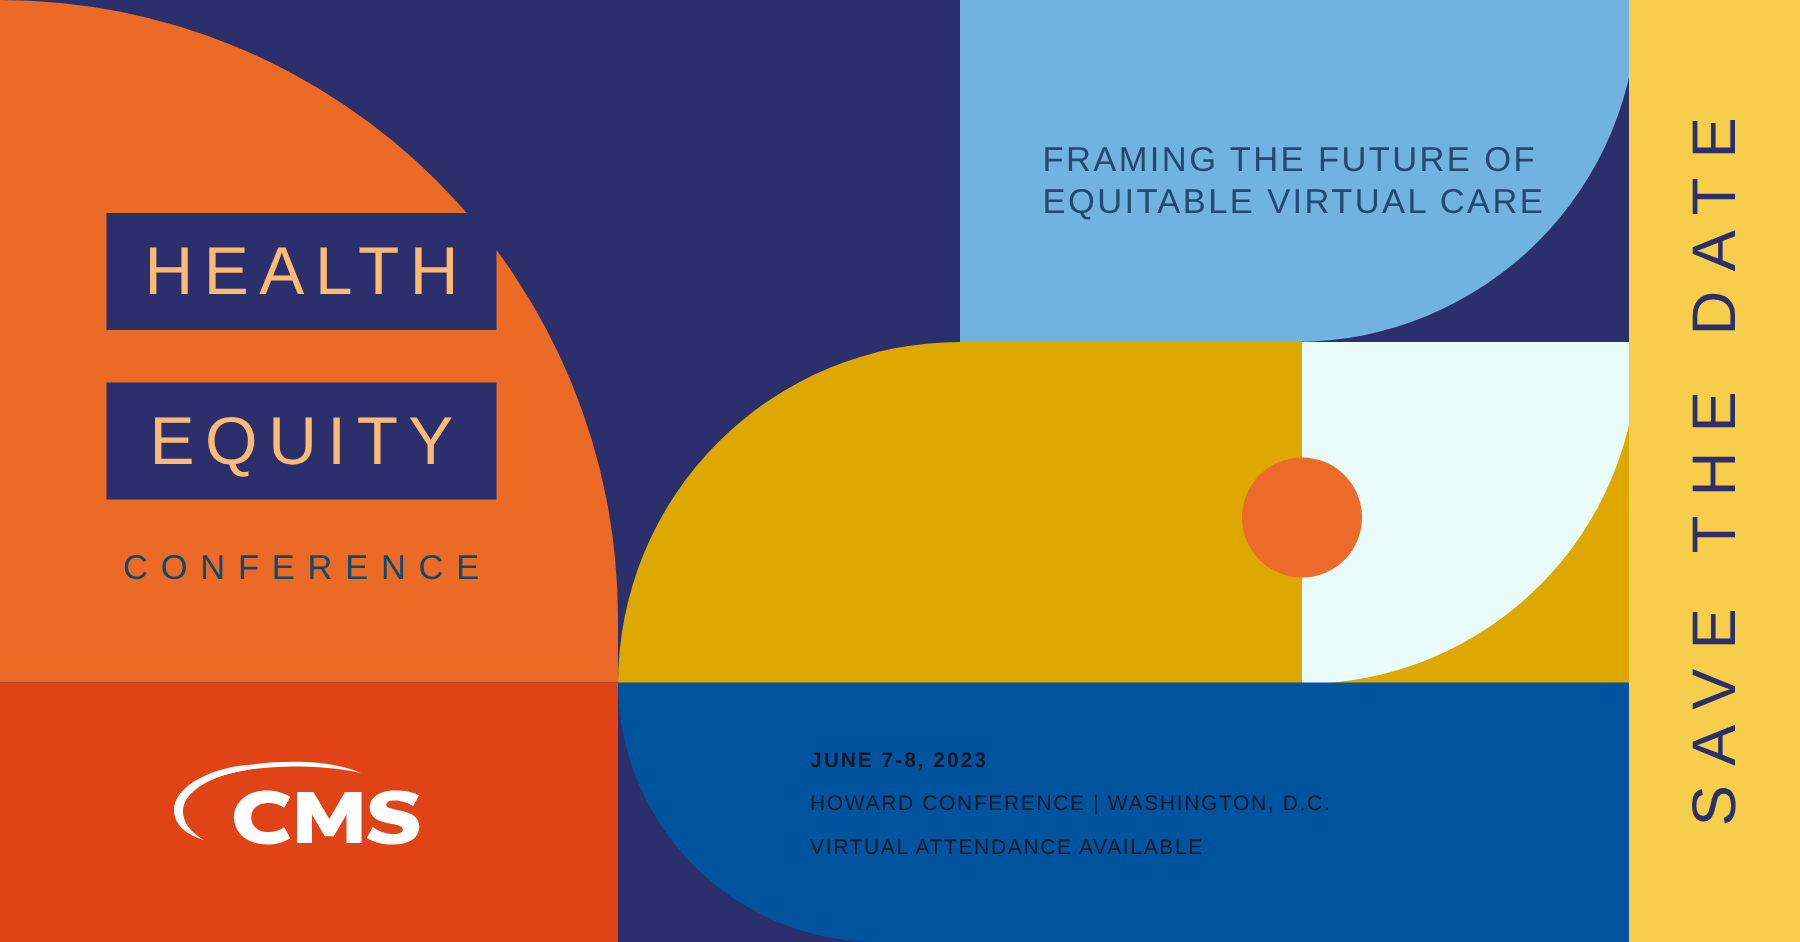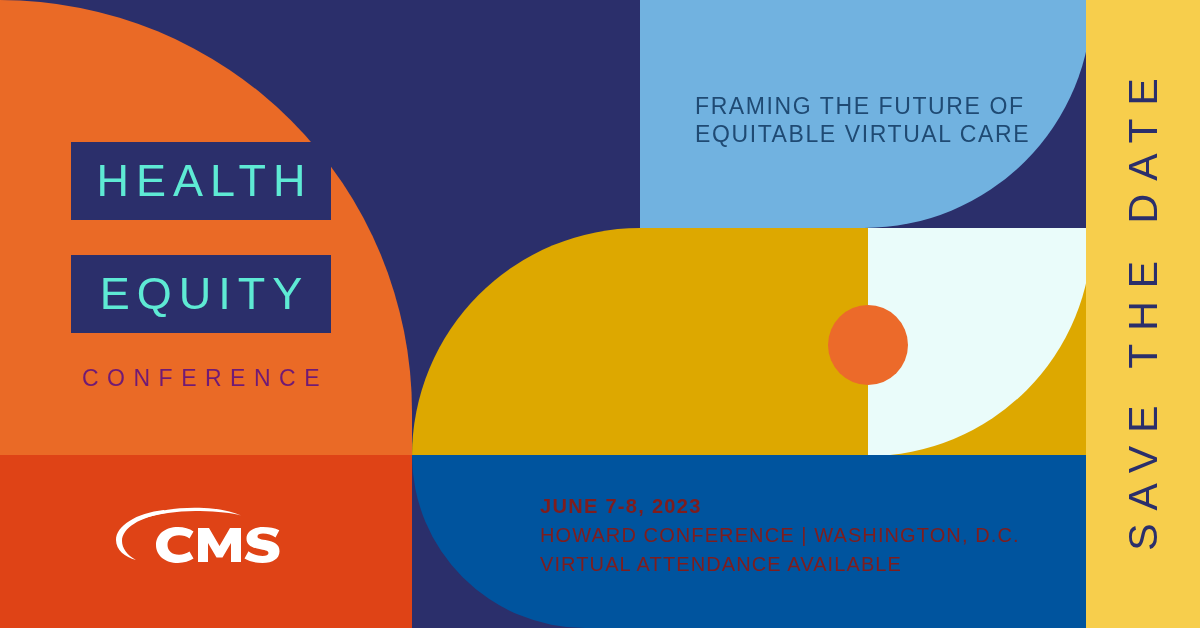--- a/index.html
+++ b/index.html
@@ -74,55 +74,55 @@
     left:1086px; top:0; width:114px; height:628px;
     background:#F7CE4C;
   }
 
   
   .title-block{
     position:absolute; left:71px; top:142px; width:260px;
   }
   .title-bar{
     background:#2B2F6B;
-    color:#5eead4;
+    color:#fdba74;
     height:78px;
     line-height:78px;
     text-align:center;
     font-size:45px;
     letter-spacing:7px;
     font-weight:400;
     text-indent:7px;
   }
   .title-bar.second{margin-top:35px;}
   .conference-word{
     margin-top:32px;
-    color:#701a75;
+    color:#0c4a6e;
     font-size:23px;
     letter-spacing:8.5px;
     text-align:center;
     text-indent:8px;
     font-weight:400;
   }
 
   .tagline{
     position:absolute;
     left:695px; top:92px;
     color:#1F4A73;
     font-size:23px;
     line-height:28px;
     letter-spacing:1.6px;
     font-weight:400;
   }
 
   .details{
     position:absolute;
     left:540px; top:492px;
-    color:#7f1d1d;
-    font-size:20px;
+    color:#0f172a;
+    font-size:14px;
     line-height:29px;
     letter-spacing:1.1px;
   }
   .details .date{font-weight:bold;letter-spacing:1.3px;}
 
   .save-date{
     position:absolute;
     left:1086px; top:0;
     width:114px; height:628px;
     display:flex;

